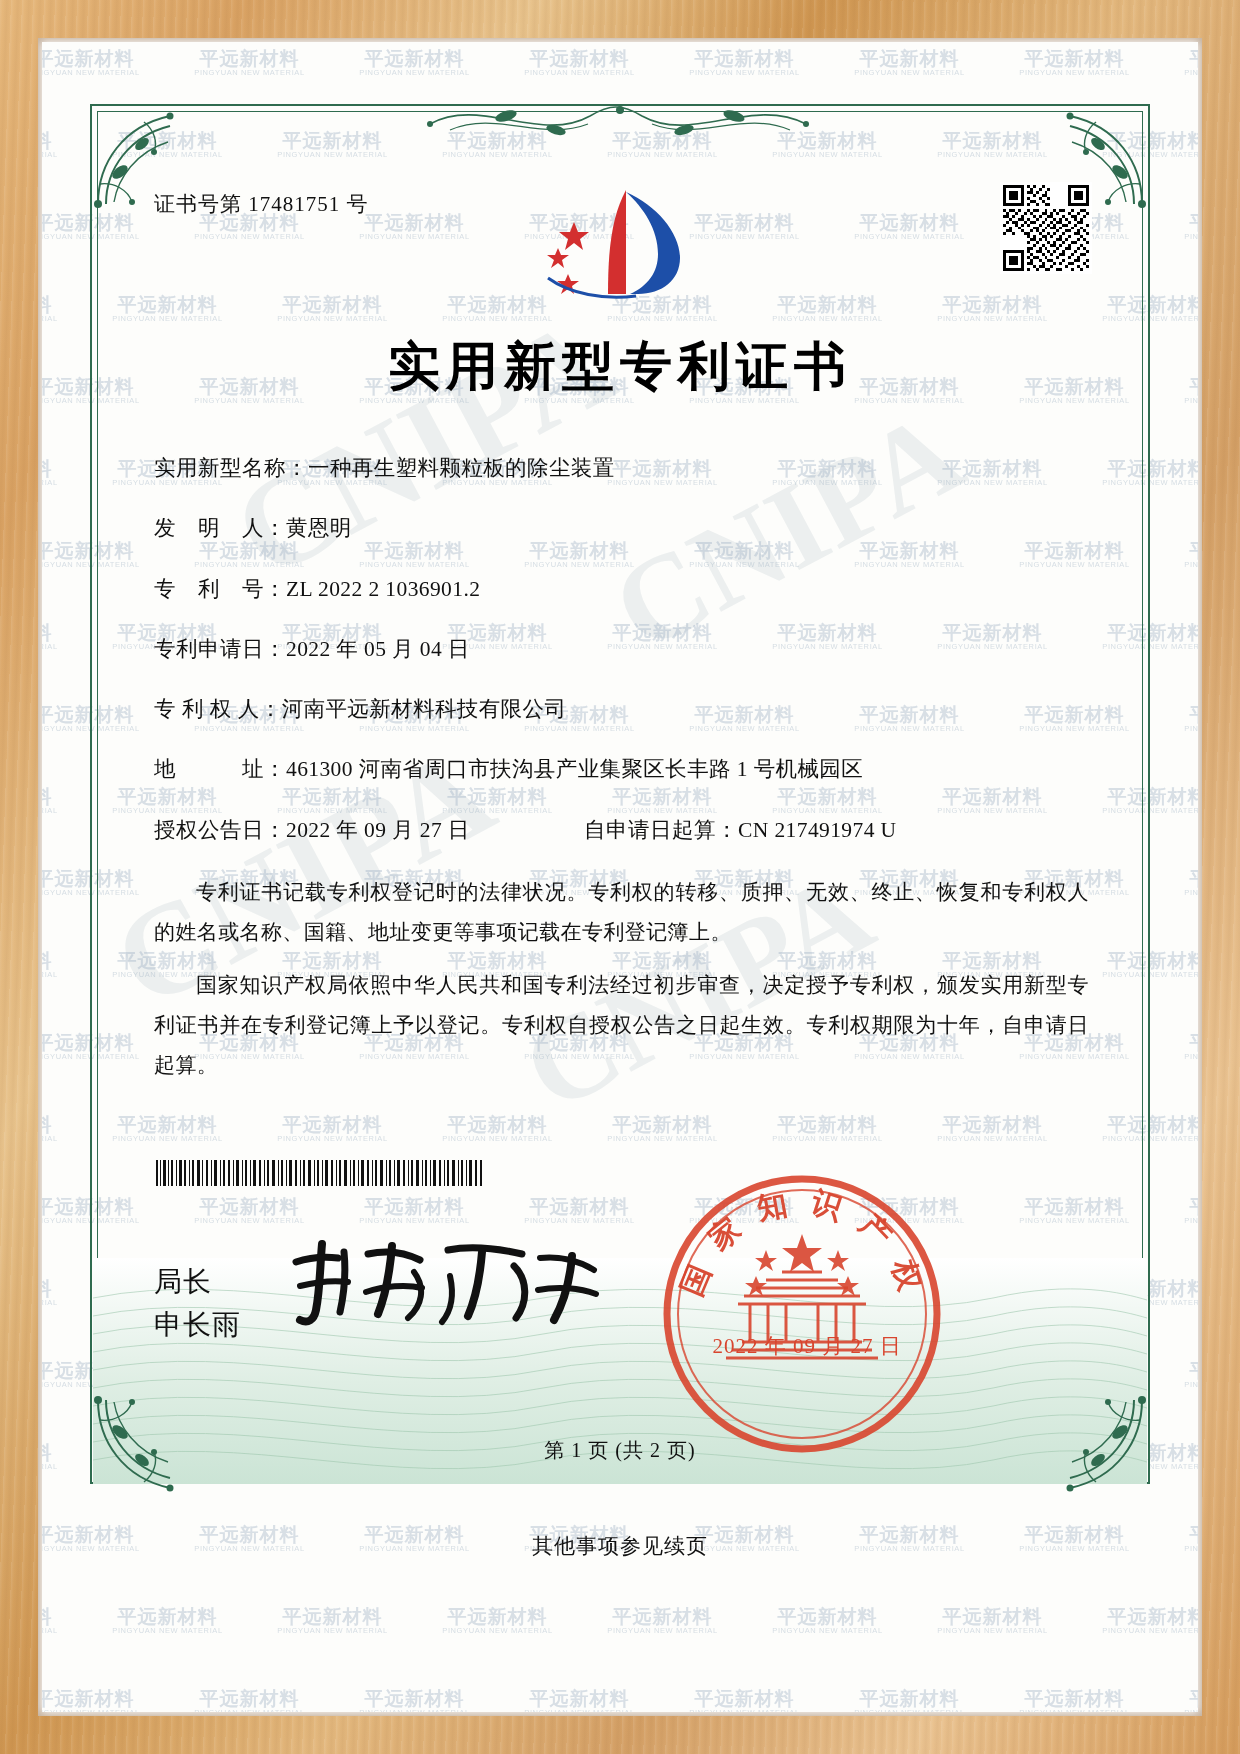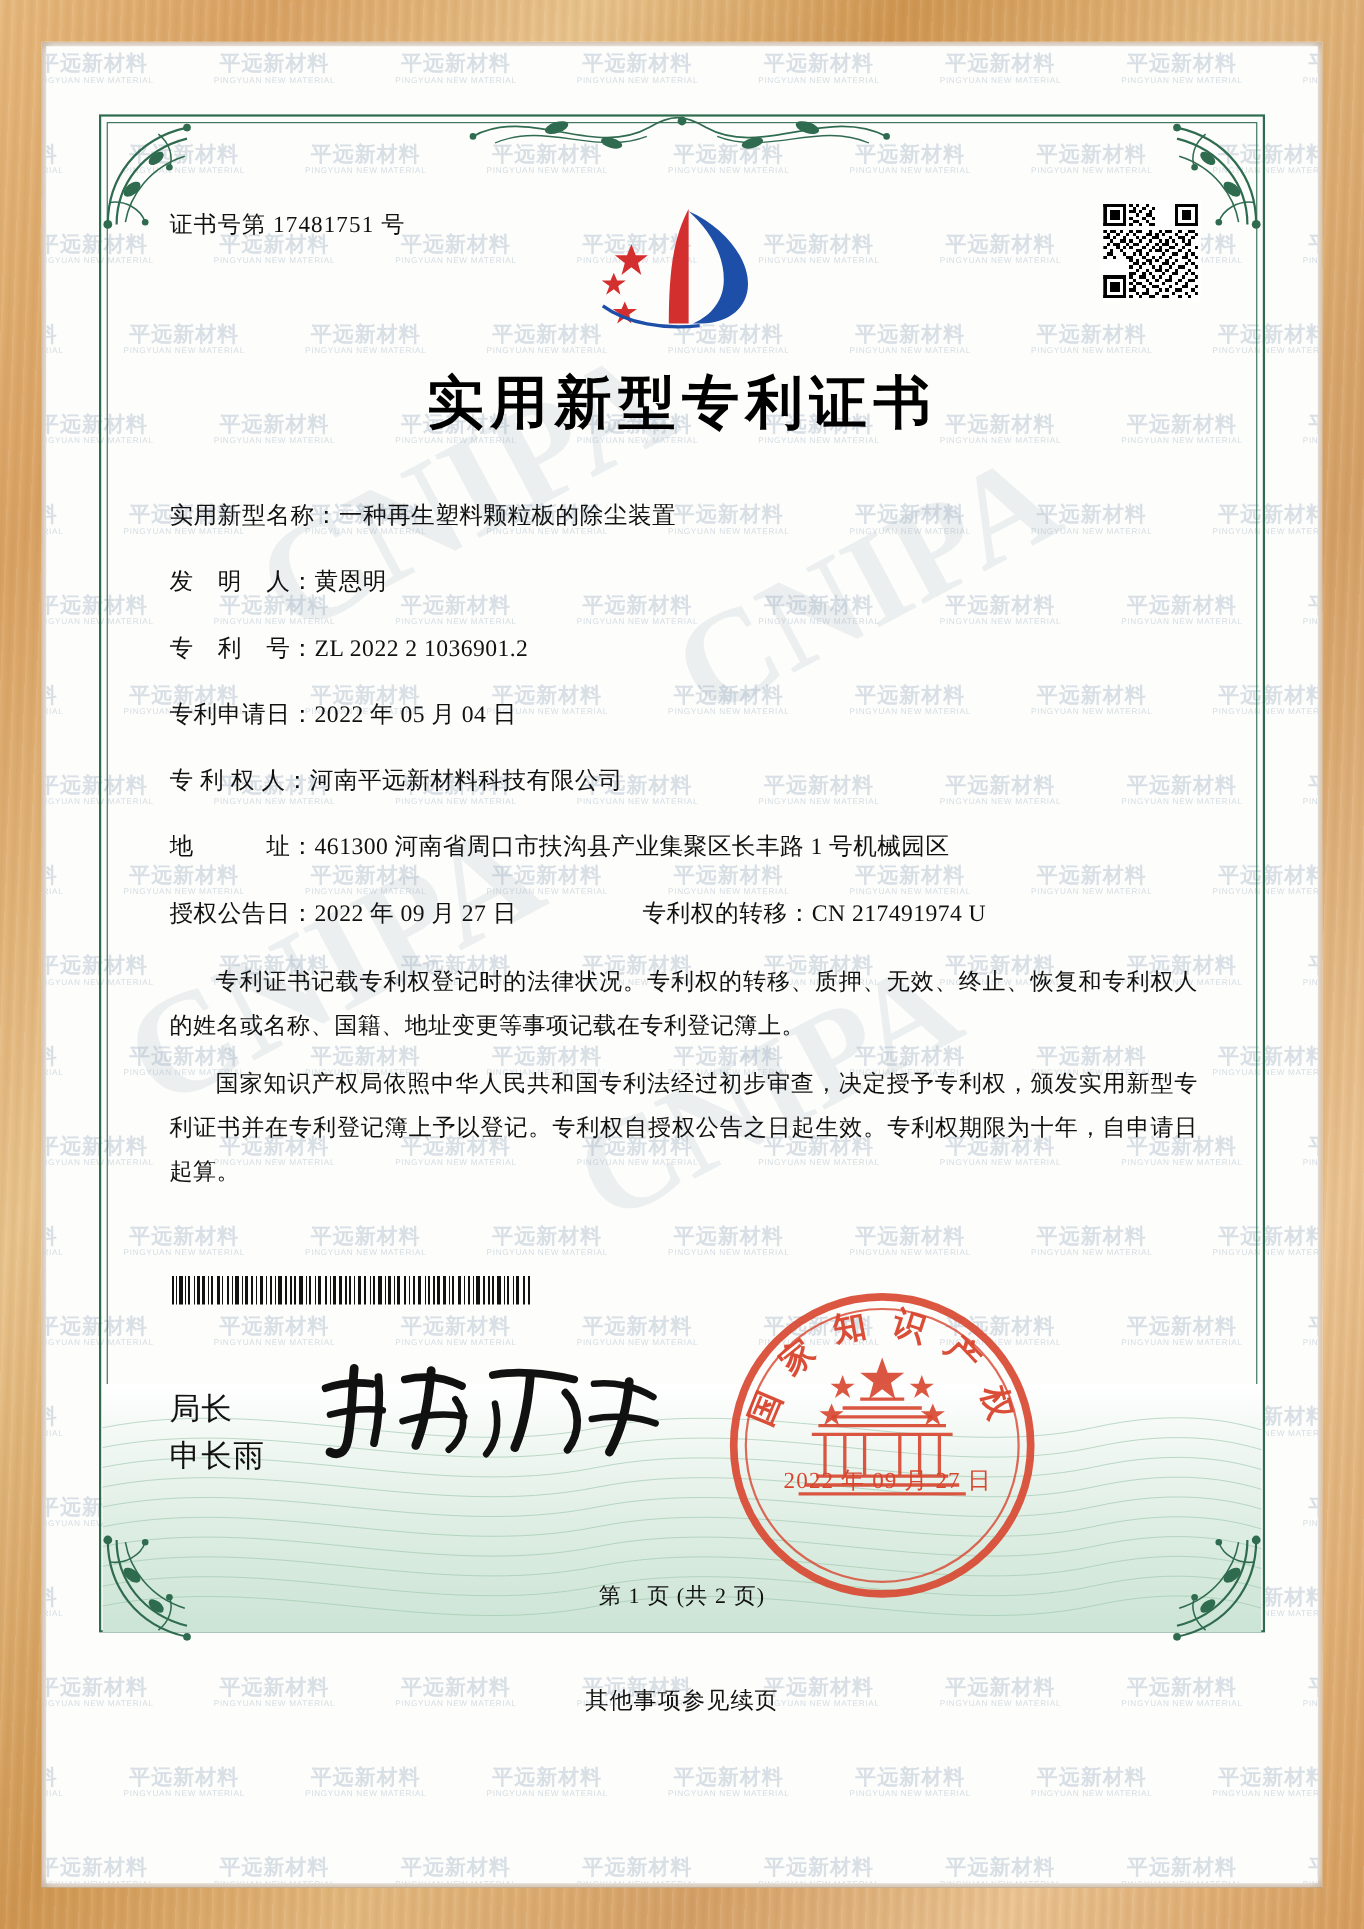--- a/index.html
+++ b/index.html
@@ -681,21 +681,21 @@
       <div class="field-row">
         <span class="field-label">地　　　址：</span>
         <span class="field-value">461300 河南省周口市扶沟县产业集聚区长丰路 1 号机械园区</span>
       </div>
       <div class="field-row split">
         <span class="half-left">
           <span class="field-label">授权公告日：</span>
           <span class="field-value">2022 年 09 月 27 日</span>
         </span>
         <span class="half-right">
-          <span class="field-label">专利权的转移：</span>
+          <span class="field-label">自申请日起算：</span>
           <span class="field-value">CN 217491974 U</span>
         </span>
       </div>
     </div>
 
     <div class="paragraphs">
       <p>专利证书记载专利权登记时的法律状况。专利权的转移、质押、无效、终止、恢复和专利权人的姓名或名称、国籍、地址变更等事项记载在专利登记簿上。</p>
       <p>国家知识产权局依照中华人民共和国专利法经过初步审查，决定授予专利权，颁发实用新型专利证书并在专利登记簿上予以登记。专利权自授权公告之日起生效。专利权期限为十年，自申请日起算。</p>
     </div>
 

